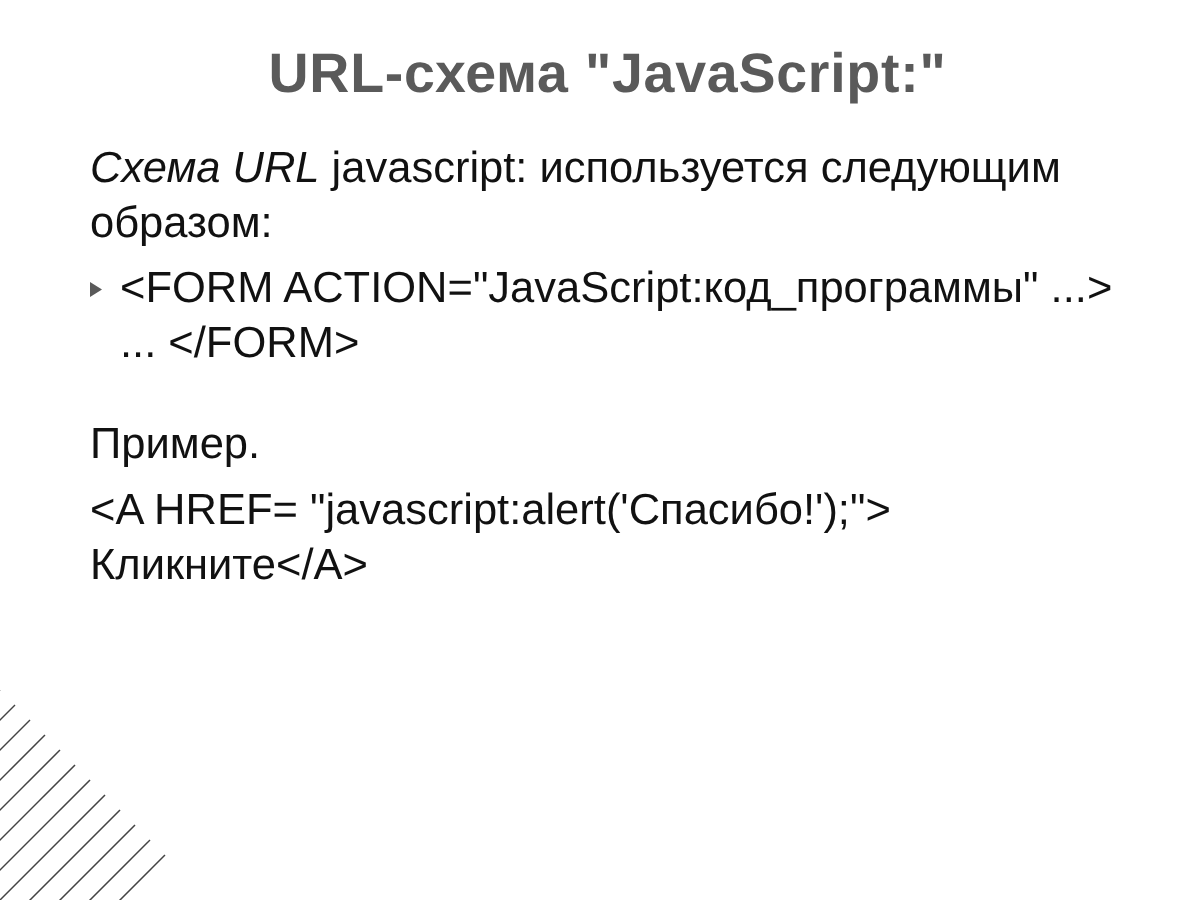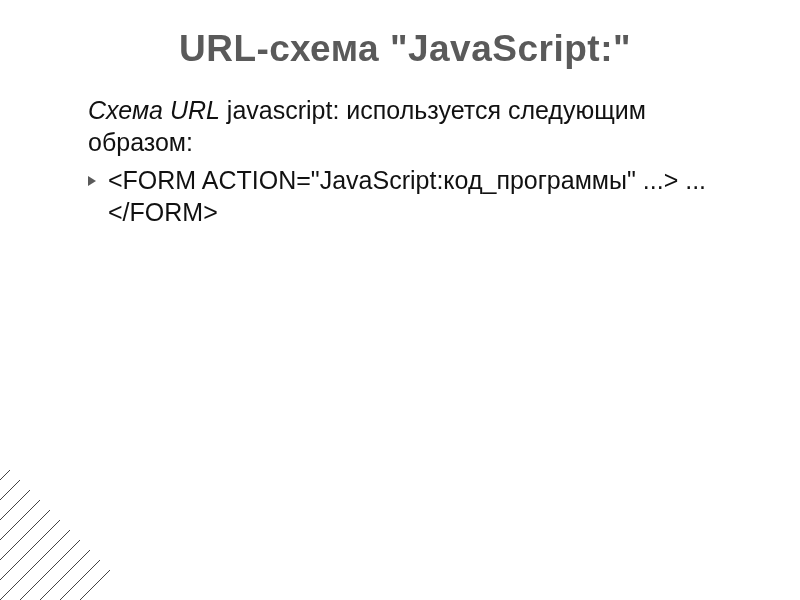--- a/index.html
+++ b/index.html
@@ -22,23 +22,22 @@
   }
   .title {
     font-size: 37px;
     font-weight: 700;
     color: #5a5a5a;
     text-align: center;
     margin: 0 0 24px 0;
     letter-spacing: 0.5px;
   }
   .body {
-    font-size: 25px;
+    font-size: 29px;
     line-height: 1.28;
-    margin-left: 28px;
   }
   .para {
     margin-bottom: 6px;
   }
   .italic { font-style: italic; }
   .bullet {
     position: relative;
     padding-left: 20px;
     margin-bottom: 4px;
   }
@@ -77,21 +76,23 @@
       <span class="italic">Схема URL</span><span> javascript: используется следующим образом:</span>
     </div>
 
 
     <div class="bullet">
       <span>&lt;FORM ACTION="JavaScript:код_программы" ...&gt; ... &lt;/FORM&gt;</span>
     </div>
 
     <div class="spacer"></div>
 
+    <div class="para">Пример.</div>
 
+    <div class="para">&lt;A HREF= "javascript:alert('Спасибо!');"&gt; Кликните&lt;/A&gt;</div>
 
   </div>
 
   <svg class="corner" viewBox="0 0 340 340">
     <defs>
       <clipPath id="tri">
         <polygon points="0,340 0,40 300,340"></polygon>
       </clipPath>
     </defs>
     <g clip-path="url(#tri)" stroke="#444" stroke-width="1">

